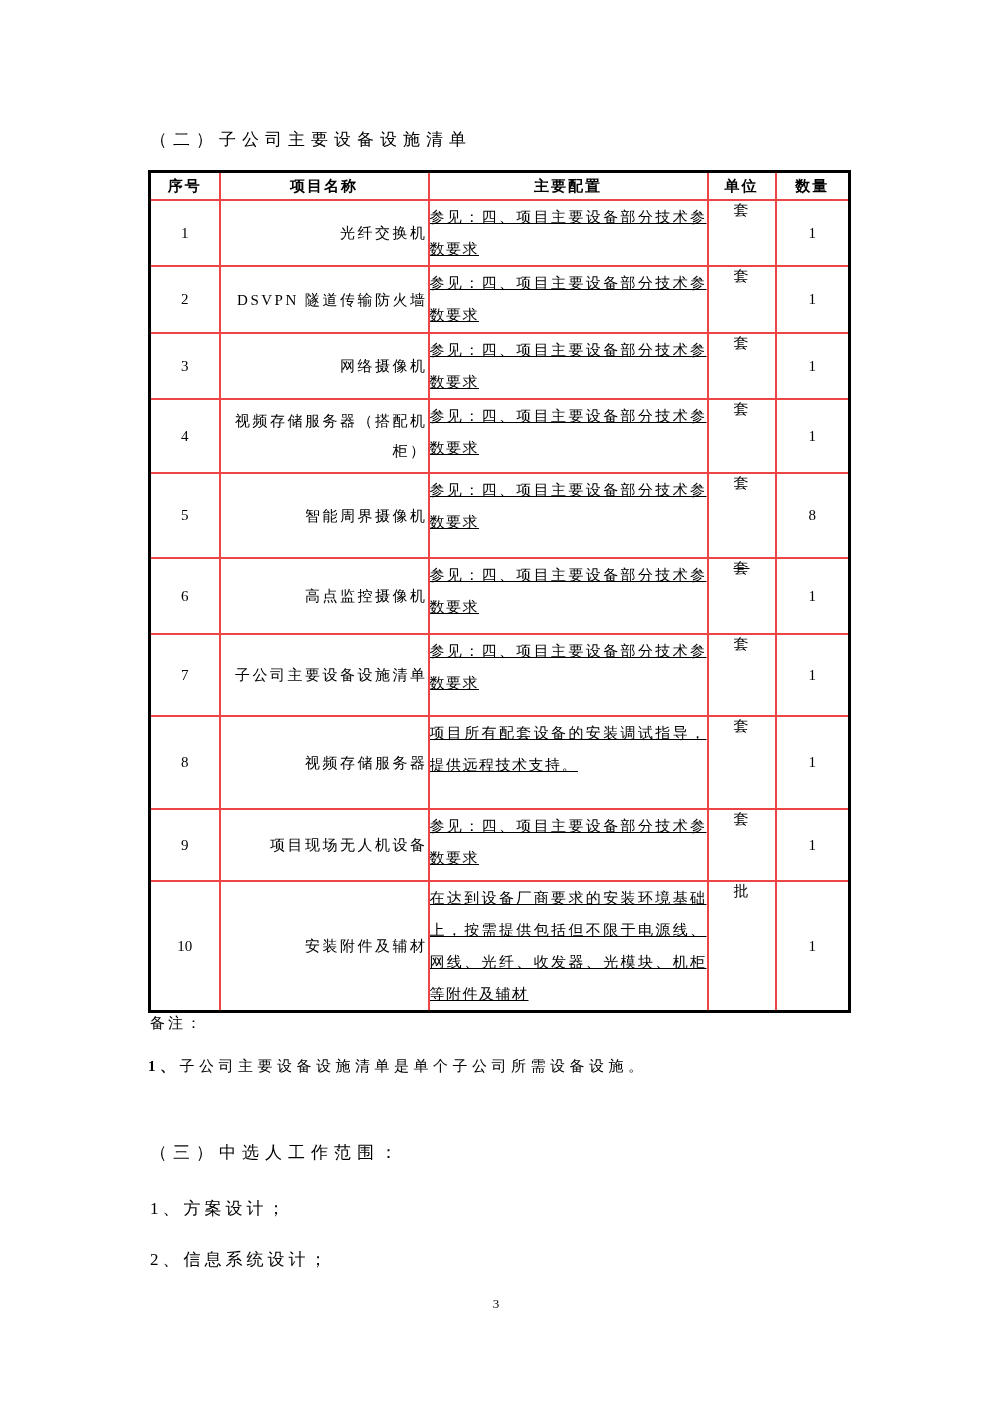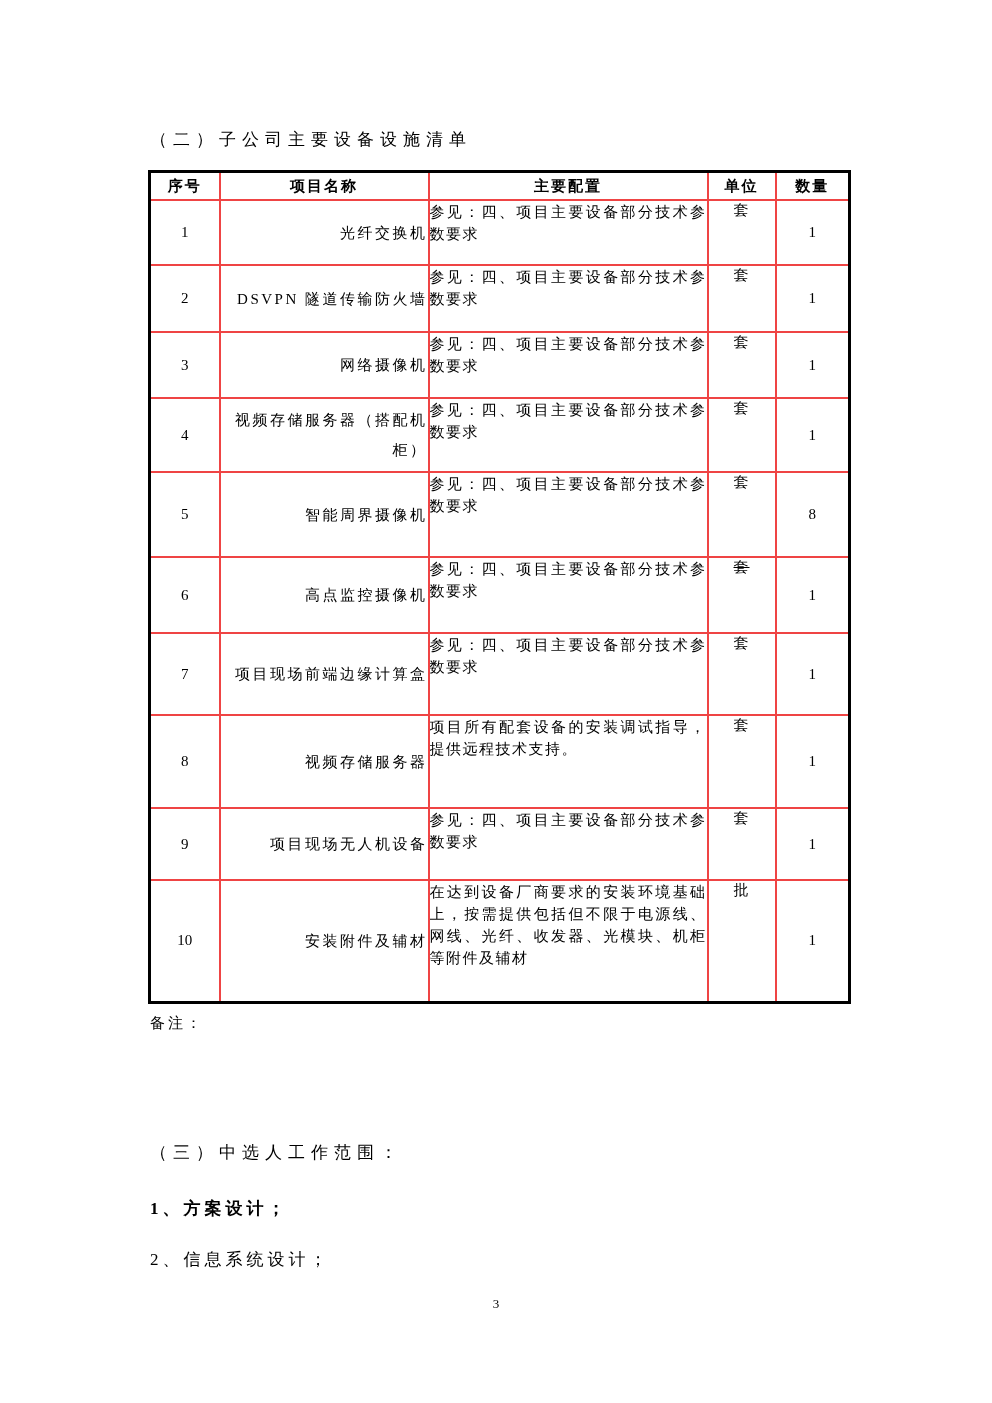--- a/index.html
+++ b/index.html
@@ -66,21 +66,22 @@
     vertical-align: middle;
     padding: 2px 4px;
     letter-spacing: 2.5px;
     line-height: 30px;
   }
   td.cfg {
     text-align: justify;
     vertical-align: top;
     padding: 3px 6px;
     letter-spacing: 1.5px;
-    line-height: 22px;
+    line-height: 32px;
+    text-decoration: underline;
   }
   td.unit {
     text-align: center;
     vertical-align: top;
     padding-top: 5px;
     letter-spacing: 1px;
   }
   .strike { text-decoration: line-through; }
 
   tbody tr:nth-child(1)  { height: 65px; }
@@ -117,21 +118,21 @@
   .bold-prefix .prefix { font-weight: bold; }
 
   .scope-item {
     position: absolute;
     left: 150px;
     font-size: 17px;
     letter-spacing: 4px;
     margin: 0;
     white-space: nowrap;
   }
-  #scope-item-1 { top: 1197px; font-weight: bold; }
+  #scope-item-1 { top: 1197px; }
   #scope-item-2 { top: 1248px; text-align: center; }
 
   .page-number {
     position: absolute;
     left: 0;
     top: 1296px;
     width: 100%;
     text-align: center;
     font-size: 13px;
     margin: 0;
@@ -199,21 +200,21 @@
       </tr>
       <tr>
         <td class="no">6</td>
         <td class="name">高点监控摄像机</td>
         <td class="cfg">参见：四、项目主要设备部分技术参数要求</td>
         <td class="unit"><span class="strike">套</span></td>
         <td class="qty">1</td>
       </tr>
       <tr>
         <td class="no">7</td>
-        <td class="name">项目现场前端边缘计算盒</td>
+        <td class="name">子公司主要设备设施清单</td>
         <td class="cfg">参见：四、项目主要设备部分技术参数要求</td>
         <td class="unit">套</td>
         <td class="qty">1</td>
       </tr>
       <tr>
         <td class="no">8</td>
         <td class="name">视频存储服务器</td>
         <td class="cfg">项目所有配套设备的安装调试指导，提供远程技术支持。</td>
         <td class="unit">套</td>
         <td class="qty">1</td>
@@ -230,20 +231,21 @@
         <td class="name">安装附件及辅材</td>
         <td class="cfg">在达到设备厂商要求的安装环境基础上，按需提供包括但不限于电源线、网线、光纤、收发器、光模块、机柜等附件及辅材</td>
         <td class="unit">批</td>
         <td class="qty">1</td>
       </tr>
     </tbody>
   </table>
 
   <p class="notes-label">备注：</p>
 
+  <p class="note bold-prefix" id="note-1"><span class="prefix">1、</span><span>子公司主要设备设施清单是单个子公司所需设备设施。</span></p>
 
 
   <h2 class="section-title" id="section3-title">（三）中选人工作范围：</h2>
 
   <p class="scope-item" id="scope-item-1">1、方案设计；</p>
   <p class="scope-item" id="scope-item-2">2、信息系统设计；</p>
 
   <p class="page-number">3</p>
 
 </div>

